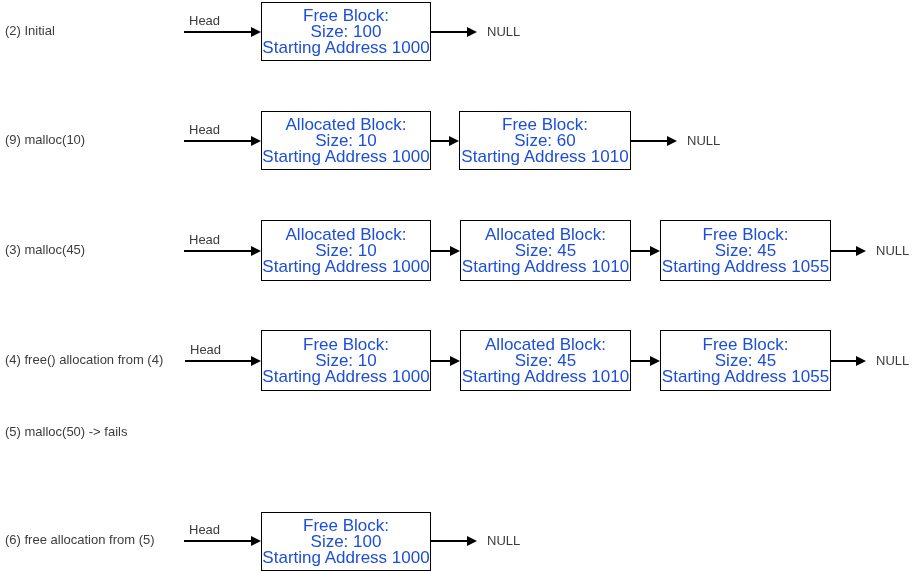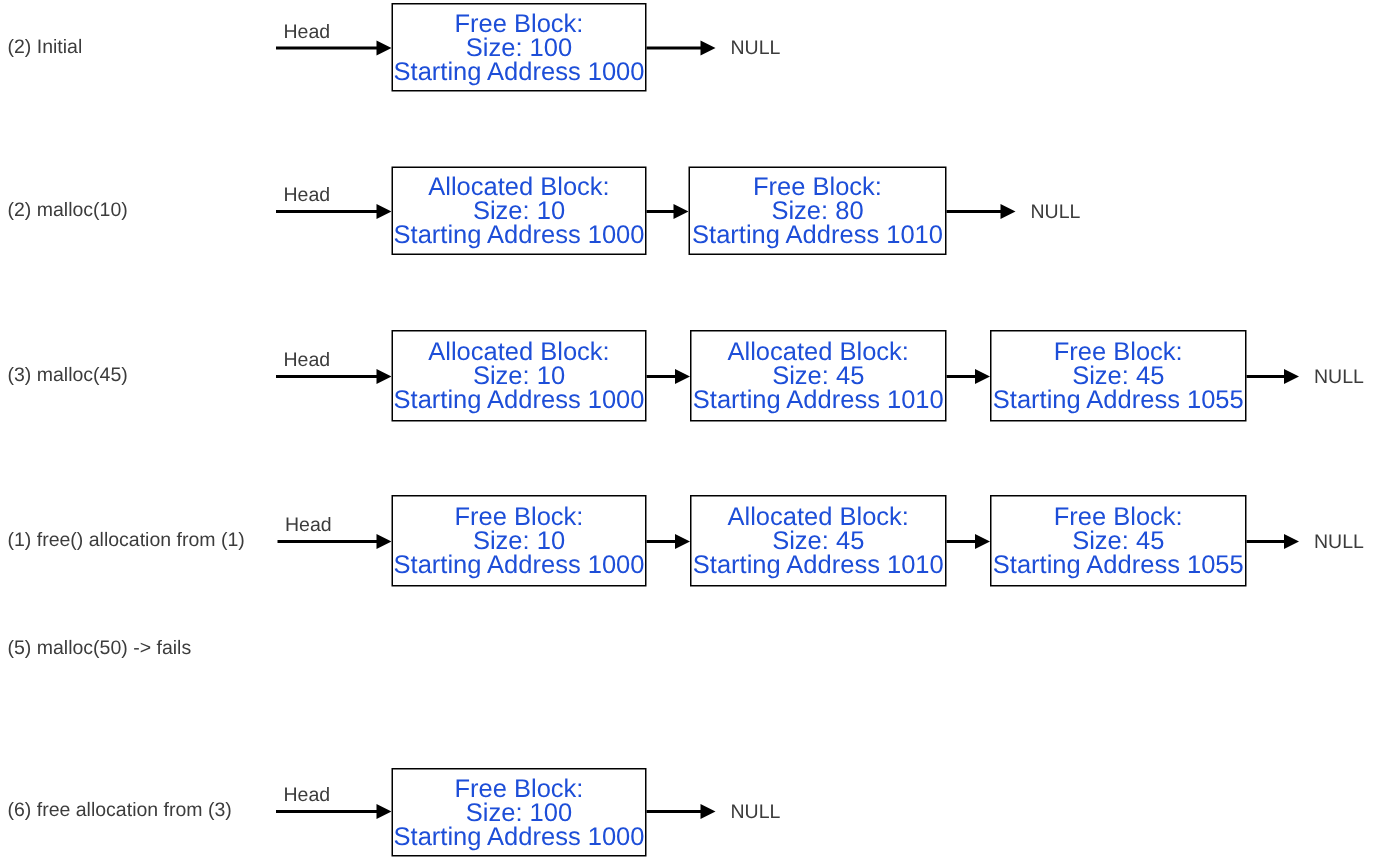--- a/index.html
+++ b/index.html
@@ -103,38 +103,38 @@
         <div class="line">Size: 100</div>
         <div class="line">Starting Address 1000</div>
       </div>
       <div class="arrow" style="left: 431px; top: 31px; width: 46px;">
         <div class="shaft" style="width: 37px;"></div>
         <div class="headtip" style="left: 36px;"></div>
       </div>
       <div class="null-label" style="left: 487px; top: 24px;">NULL</div>
     </div>
     <div class="row" style="top: 0px;">
-      <div class="step-label" style="top: 132px;">(2) malloc(10)</div>
+      <div class="step-label" style="top: 132px;">(9) malloc(10)</div>
       <div class="arrow" style="left: 184px; top: 140px; width: 77px;">
         <div class="shaft" style="width: 68px;"></div>
         <div class="headtip" style="left: 67px;"></div>
       </div>
       <div class="head-label" style="left: 189px; top: 122px;">Head</div>
       <div class="block" style="left: 261px; top: 111px; width: 170px; height: 59px;">
         <div class="line">Allocated Block:</div>
         <div class="line">Size: 10</div>
         <div class="line">Starting Address 1000</div>
       </div>
       <div class="arrow" style="left: 431px; top: 140px; width: 28px;">
         <div class="shaft" style="width: 19px;"></div>
         <div class="headtip" style="left: 18px;"></div>
       </div>
       <div class="block" style="left: 459px; top: 111px; width: 172px; height: 59px;">
         <div class="line">Free Block:</div>
-        <div class="line">Size: 80</div>
+        <div class="line">Size: 60</div>
         <div class="line">Starting Address 1010</div>
       </div>
       <div class="arrow" style="left: 631px; top: 140px; width: 46px;">
         <div class="shaft" style="width: 37px;"></div>
         <div class="headtip" style="left: 36px;"></div>
       </div>
       <div class="null-label" style="left: 687px; top: 133px;">NULL</div>
     </div>
     <div class="row" style="top: 0px;">
       <div class="step-label" style="top: 242px;">(3) malloc(45)</div>
@@ -166,21 +166,21 @@
         <div class="line">Size: 45</div>
         <div class="line">Starting Address 1055</div>
       </div>
       <div class="arrow" style="left: 831px; top: 250px; width: 35px;">
         <div class="shaft" style="width: 26px;"></div>
         <div class="headtip" style="left: 25px;"></div>
       </div>
       <div class="null-label" style="left: 876px; top: 243px;">NULL</div>
     </div>
     <div class="row" style="top: 0px;">
-      <div class="step-label" style="top: 352px;">(1) free() allocation from (1)</div>
+      <div class="step-label" style="top: 352px;">(4) free() allocation from (4)</div>
       <div class="arrow" style="left: 185px; top: 360px; width: 76px;">
         <div class="shaft" style="width: 67px;"></div>
         <div class="headtip" style="left: 66px;"></div>
       </div>
       <div class="head-label" style="left: 190px; top: 342px;">Head</div>
       <div class="block" style="left: 261px; top: 330px; width: 170px; height: 61px;">
         <div class="line">Free Block:</div>
         <div class="line">Size: 10</div>
         <div class="line">Starting Address 1000</div>
       </div>
@@ -205,21 +205,21 @@
       <div class="arrow" style="left: 831px; top: 360px; width: 35px;">
         <div class="shaft" style="width: 26px;"></div>
         <div class="headtip" style="left: 25px;"></div>
       </div>
       <div class="null-label" style="left: 876px; top: 353px;">NULL</div>
     </div>
     <div class="row" style="top: 0px;">
       <div class="step-label" style="top: 424px;">(5) malloc(50) -&gt; fails</div>
     </div>
     <div class="row" style="top: 0px;">
-      <div class="step-label" style="top: 532px;">(6) free allocation from (3)</div>
+      <div class="step-label" style="top: 532px;">(6) free allocation from (5)</div>
       <div class="arrow" style="left: 184px; top: 540px; width: 77px;">
         <div class="shaft" style="width: 68px;"></div>
         <div class="headtip" style="left: 67px;"></div>
       </div>
       <div class="head-label" style="left: 189px; top: 522px;">Head</div>
       <div class="block" style="left: 261px; top: 512px; width: 170px; height: 59px;">
         <div class="line">Free Block:</div>
         <div class="line">Size: 100</div>
         <div class="line">Starting Address 1000</div>
       </div>

